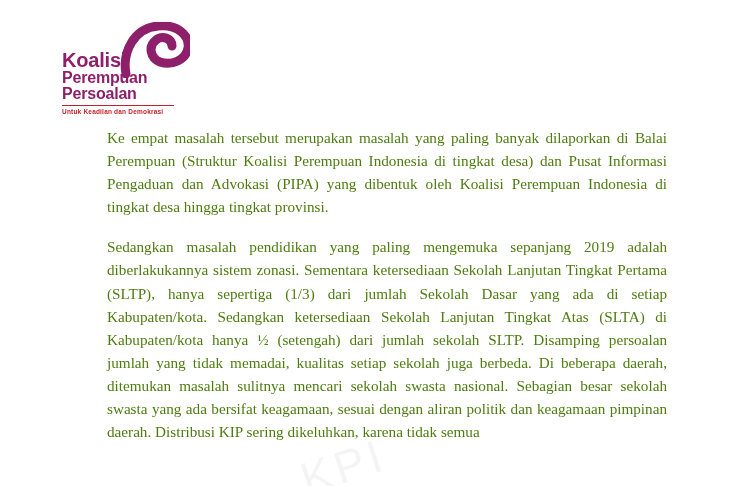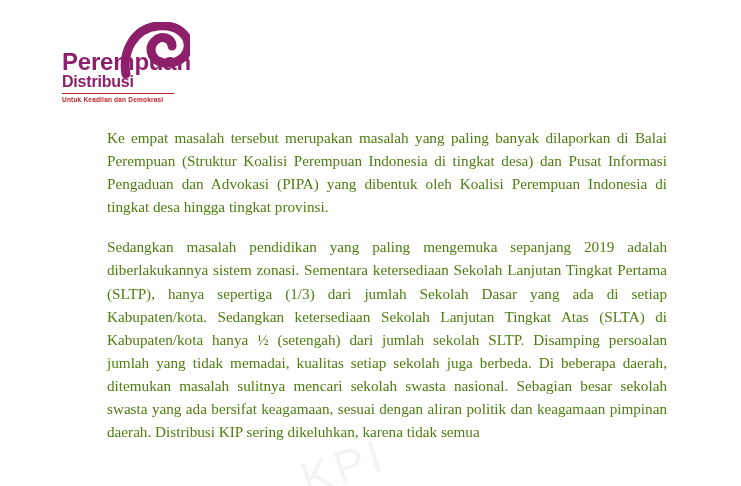--- a/index.html
+++ b/index.html
@@ -41,21 +41,21 @@
     font-family: "Liberation Sans", sans-serif;
     font-weight: bold;
     letter-spacing: -0.2px;
     line-height: 1.0;
   }
   .logo-koalisi {
     font-size: 20px;
     color: #8e1f6b;
   }
   .logo-perempuan {
-    font-size: 24px;
+    font-size: 16px;
     color: #8e1f6b;
   }
   .logo-indonesia {
     font-size: 16px;
     color: #8e1f6b;
   }
   .logo-tagline {
     font-family: "Liberation Sans", sans-serif;
     font-size: 6.5px;
     color: #c0232c;
@@ -102,22 +102,23 @@
 </head>
 <body>
 
 <div class="logo">
   <div class="logo-swoosh">
     <svg width="70" height="56" viewBox="0 0 70 56" xmlns="http://www.w3.org/2000/svg">
       <path d="M6,52 C2,30 14,6 38,4 C58,2 70,14 68,26 C66,38 52,44 40,40 C30,36 28,24 36,18 C42,13 52,16 52,24" fill="none" stroke="#8e1f6b" stroke-width="9" stroke-linecap="round"></path>
     </svg>
   </div>
   <div class="logo-text">
+    <div class="logo-line logo-koalisi">Koalisi</div>
     <div class="logo-line logo-perempuan">Perempuan</div>
-    <div class="logo-line logo-indonesia">Distribusi</div>
+    <div class="logo-line logo-indonesia">Persoalan</div>
     <div class="logo-tagline">Untuk Keadilan dan Demokrasi</div>
   </div>
 </div>
 
 <div class="doc-body">
   <p class="para">Ke empat masalah tersebut merupakan masalah yang paling banyak dilaporkan di Balai Perempuan (Struktur Koalisi Perempuan Indonesia di tingkat desa) dan Pusat Informasi Pengaduan dan Advokasi (PIPA) yang dibentuk oleh Koalisi Perempuan Indonesia di tingkat desa hingga tingkat provinsi.</p>
   <p class="para">Sedangkan masalah pendidikan yang paling mengemuka sepanjang 2019 adalah diberlakukannya sistem zonasi. Sementara ketersediaan Sekolah Lanjutan Tingkat Pertama (SLTP), hanya sepertiga (1/3) dari jumlah Sekolah Dasar yang ada di setiap Kabupaten/kota. Sedangkan ketersediaan Sekolah Lanjutan Tingkat Atas (SLTA) di Kabupaten/kota hanya ½ (setengah) dari jumlah sekolah SLTP. Disamping persoalan jumlah yang tidak memadai, kualitas setiap sekolah juga berbeda. Di beberapa daerah, ditemukan masalah sulitnya mencari sekolah swasta nasional. Sebagian besar sekolah swasta yang ada bersifat keagamaan, sesuai dengan aliran politik dan keagamaan pimpinan daerah. Distribusi KIP sering dikeluhkan, karena tidak semua</p>
 </div>
 
 <div class="watermark">KPI</div>

